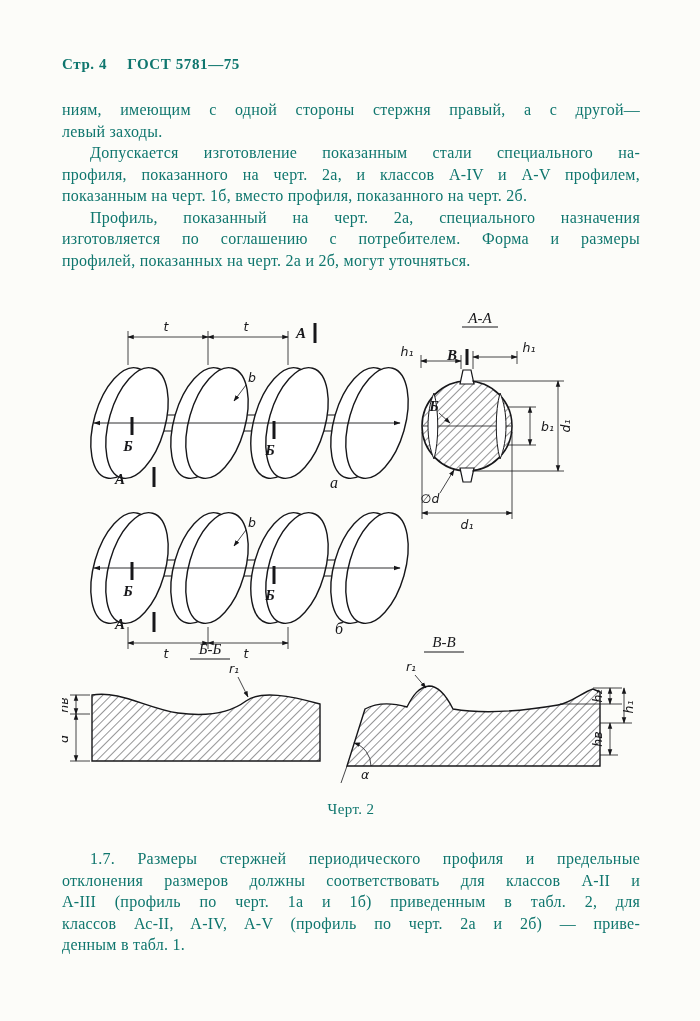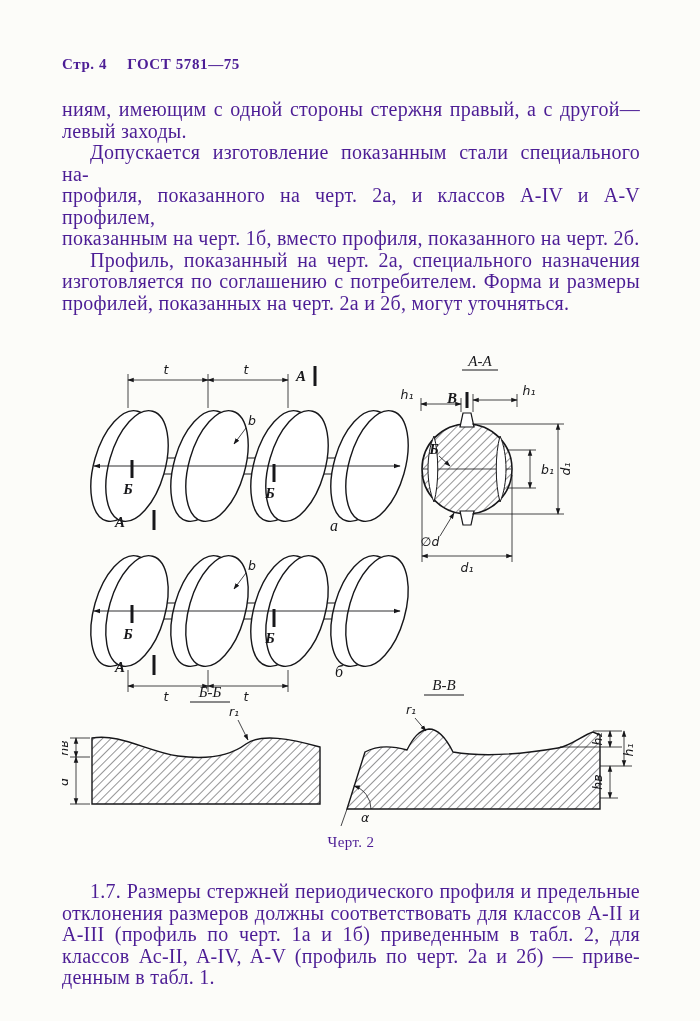--- a/index.html
+++ b/index.html
@@ -1,28 +1,28 @@
 <!DOCTYPE html>
 <html><head>
 <meta charset="utf-8">
 <style>
   html,body{margin:0;padding:0;background:#888;}
   .page{
     width:700px;height:1021px;margin:0 auto;background:#fcfcf9;
-    font-family:"Liberation Serif","DejaVu Serif",serif;color:#4c1d95;
+    font-family:"Liberation Serif","DejaVu Serif",serif;color:#0f766e;
     overflow:hidden;position:relative;box-sizing:border-box;
   }
   .content{padding:56px 60px 0 62px;}
   .doc-header{font-weight:bold;font-size:15px;letter-spacing:.6px;display:flex;gap:20px;}
-  .body-text{margin-top:26px;font-size:20px;line-height:21.5px;letter-spacing:.25px;}
+  .body-text{margin-top:26px;font-size:16px;line-height:21.5px;letter-spacing:.25px;}
   .line{text-align:justify;text-align-last:justify;}
   .line.last{text-align-last:left;}
   .line.indent{text-indent:28px;}
   figure{margin:40px 0 0 0;}
-  figcaption{text-align:center;font-size:15px;margin-top:6px;letter-spacing:.4px;}
+  figcaption{text-align:center;font-size:15px;margin-top:16px;letter-spacing:.4px;}
   .p17{margin-top:30px;}
   svg{display:block;}
   svg text{fill:#17171a;}
   .dim{font-family:"DejaVu Sans",sans-serif;font-style:italic;font-size:12.5px;}
   .cut{font-family:"Liberation Serif",serif;font-style:italic;font-weight:bold;font-size:15px;}
   .seclabel{font-family:"Liberation Serif",serif;font-style:italic;font-size:15px;}
   .view{font-family:"Liberation Serif",serif;font-style:italic;font-size:16px;}
 </style>
 </head>
 <body>

